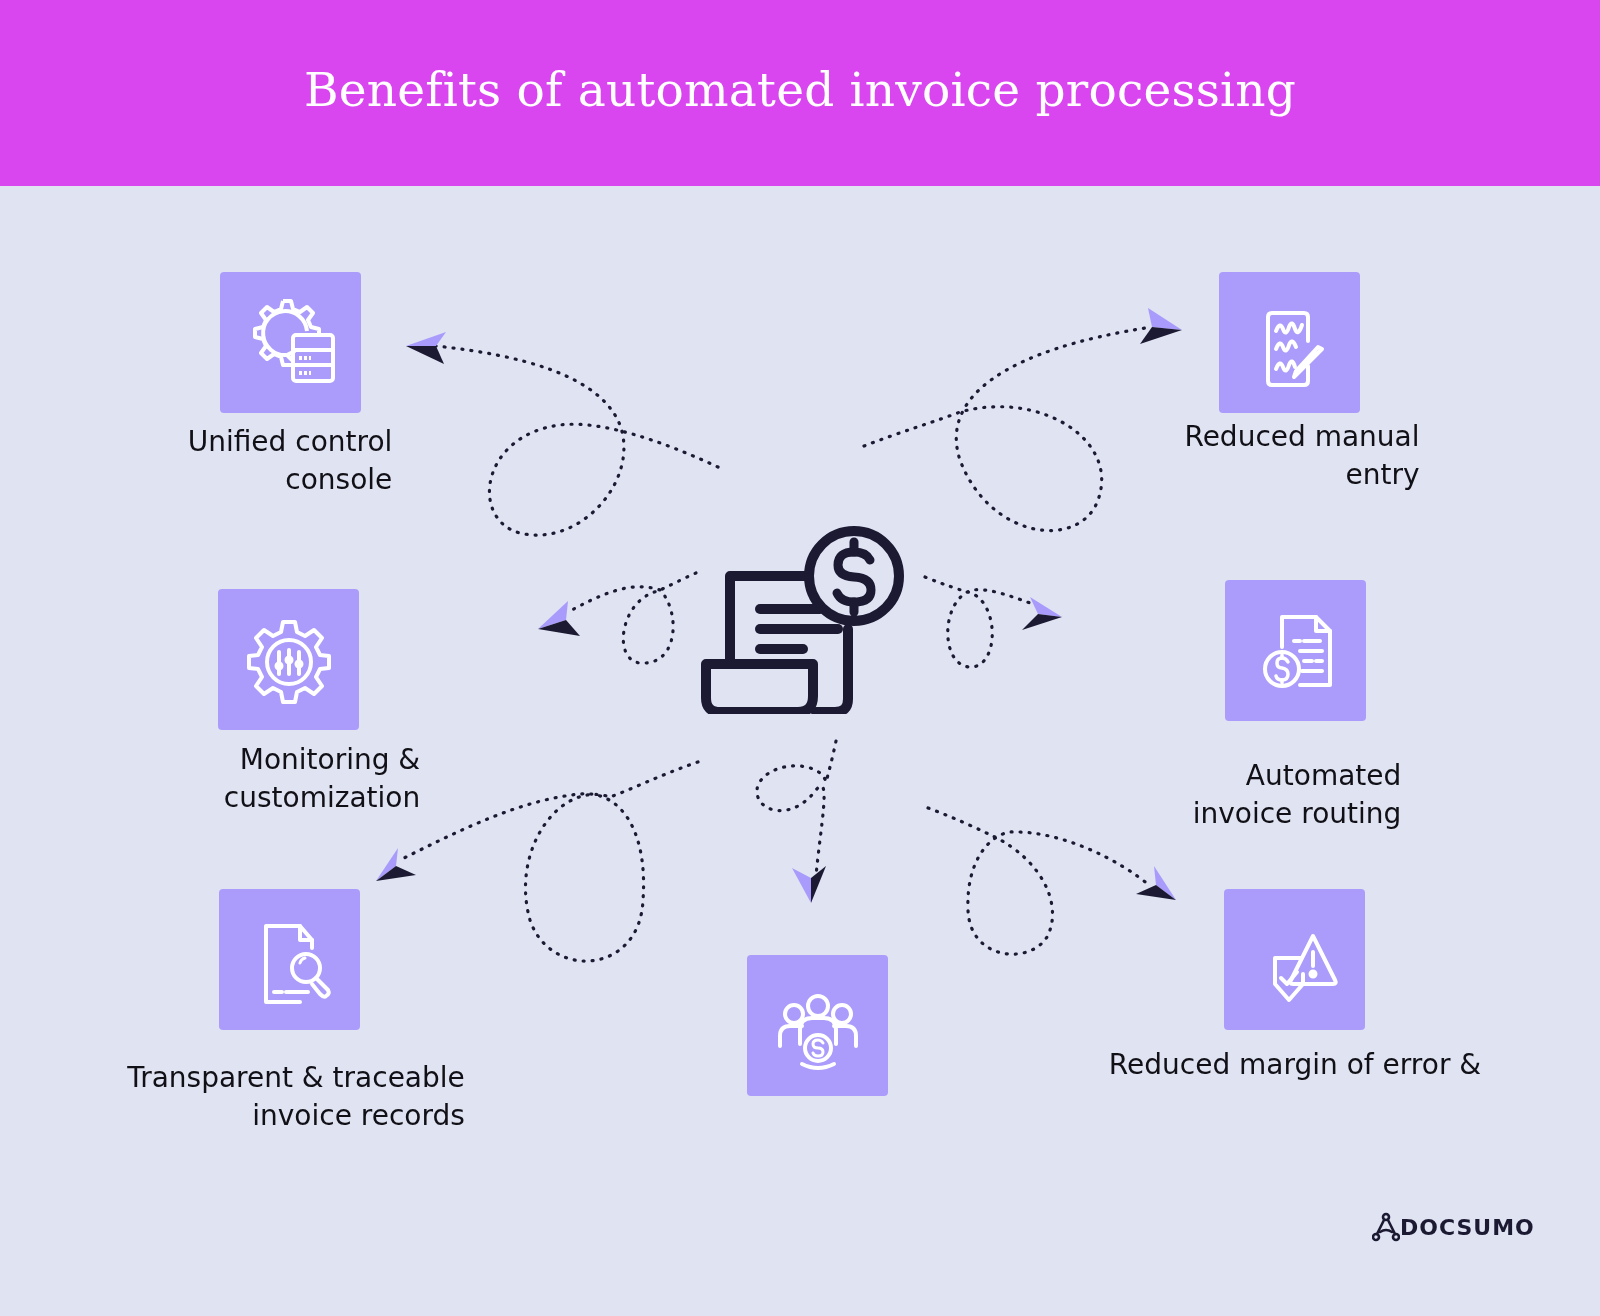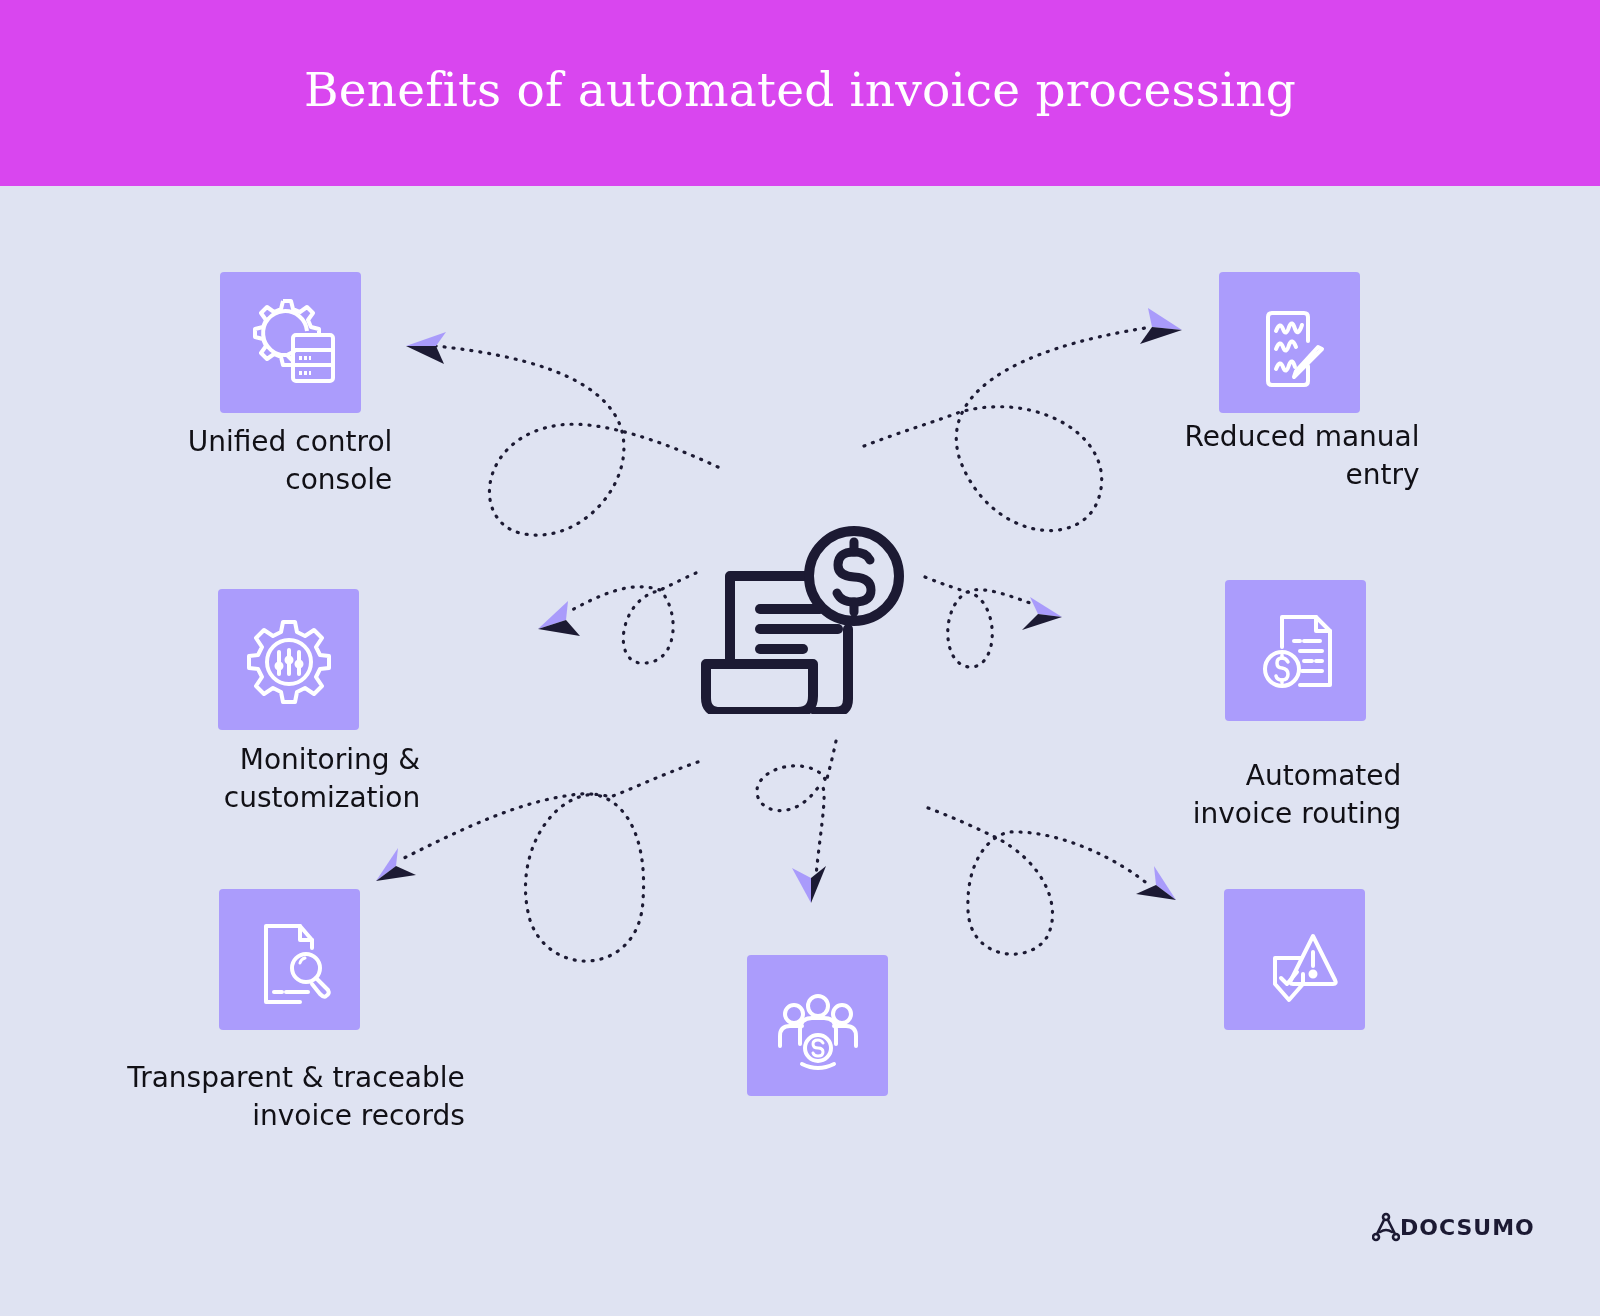--- a/index.html
+++ b/index.html
@@ -215,20 +215,21 @@
 <div class="tile" style="left:1224px; top:889px;">
   <svg viewBox="0 0 104 104" fill="none" stroke="#fff" stroke-width="4" stroke-linejoin="round" stroke-linecap="round">
     <path d="M 60 66 L 60 76 L 46 92 L 32 76 L 32 50 L 58 50"></path>
     <path d="M 38 70 L 44 76 L 54 64"></path>
     <path d="M 70 28 L 92 72 Q 94 76 90 76 L 50 76 Q 46 76 48 72 Z"></path>
     <line x1="70" y1="44" x2="70" y2="58"></line>
     <circle cx="70" cy="66" r="2.5" fill="#fff"></circle>
   </svg>
 </div>
 <div class="label" style="left:1295px; top:1046px;">
+  <div>Reduced margin of error &amp;</div>
 </div>
 
 <div class="brand">
   <svg width="28" height="30" viewBox="0 0 28 30" fill="none" stroke="#1c1a33" stroke-width="2.6" stroke-linecap="round">
     <circle cx="14" cy="5" r="3"></circle>
     <circle cx="4" cy="25" r="3"></circle>
     <circle cx="24" cy="25" r="3"></circle>
     <path d="M 12 8 L 5 22"></path>
     <path d="M 16 8 L 23 22"></path>
     <path d="M 8 20 Q 14 16 20 20"></path>

